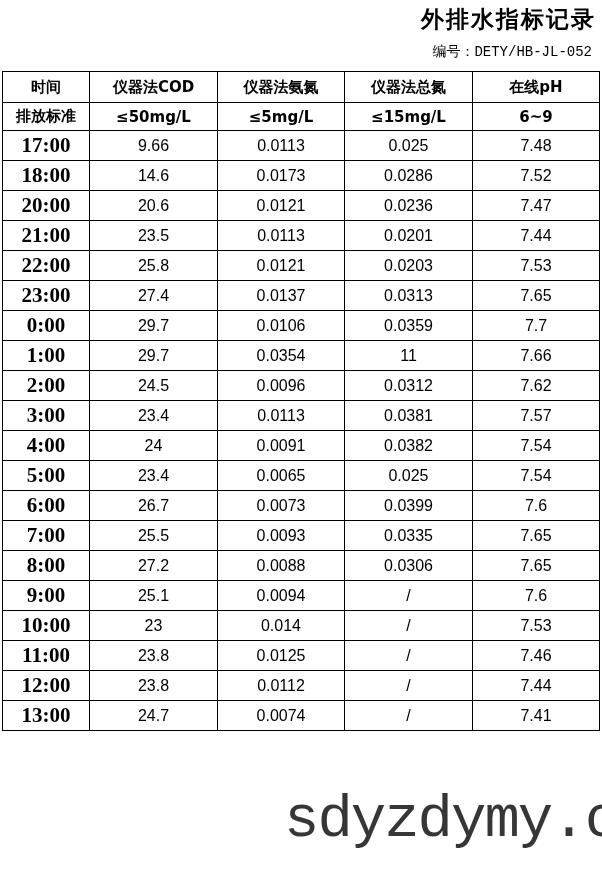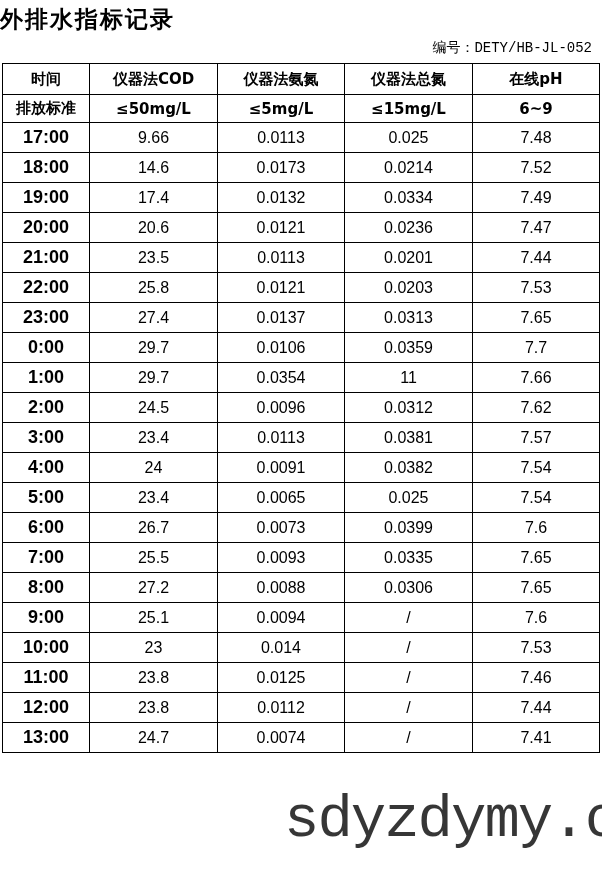--- a/index.html
+++ b/index.html
@@ -9,33 +9,33 @@
   }
   body {
     width: 602px;
     height: 876px;
     position: relative;
     overflow: hidden;
     font-family: "Liberation Sans", sans-serif;
     color: #000;
   }
   .page-title {
-    text-align: left;
+    text-align: right;
     font-size: 23px;
     font-weight: bold;
     line-height: 28px;
-    margin: 5px 14px 0 0;
+    margin: 5px 6px 0 0;
     font-family: "DejaVu Sans", sans-serif;
     letter-spacing: 2px;
   }
   .doc-number-line {
     text-align: right;
     padding-right: 10px;
     font-size: 14px;
-    line-height: 16px;
+    line-height: 24px;
     margin: 6px 0 7px 0;
     font-family: "DejaVu Sans", sans-serif;
   }
   .doc-number-line .num {
     font-family: "Liberation Mono", monospace;
     letter-spacing: 0px;
   }
   table.record-table {
     border-collapse: collapse;
     table-layout: fixed;
@@ -59,22 +59,22 @@
     font-family: "DejaVu Sans", sans-serif;
   }
   tr.standards-row td {
     font-size: 15px;
     font-weight: bold;
     height: 27px;
     font-family: "DejaVu Sans", sans-serif;
   }
   td.time-col {
     font-weight: bold;
-    font-size: 18px;
-    font-family: Liberation Sans, sans-serif;
+    font-size: 21px;
+    font-family: Liberation Serif, serif;
   }
   td.value-col {
     font-size: 16px;
     font-family: "Liberation Sans", sans-serif;
   }
   .watermark {
     position: absolute;
     left: 284px;
     top: 789px;
     font-size: 59px;
@@ -123,29 +123,22 @@
         <td class="time-col">17:00</td>
         <td class="value-col">9.66</td>
         <td class="value-col">0.0113</td>
         <td class="value-col">0.025</td>
         <td class="value-col">7.48</td>
       </tr>
       <tr>
         <td class="time-col">18:00</td>
         <td class="value-col">14.6</td>
         <td class="value-col">0.0173</td>
-        <td class="value-col">0.0214</td>
+        <td class="value-col">0.0286</td>
         <td class="value-col">7.52</td>
-      </tr>
-      <tr>
-        <td class="time-col">19:00</td>
-        <td class="value-col">17.4</td>
-        <td class="value-col">0.0132</td>
-        <td class="value-col">0.0334</td>
-        <td class="value-col">7.49</td>
       </tr>
       <tr>
         <td class="time-col">20:00</td>
         <td class="value-col">20.6</td>
         <td class="value-col">0.0121</td>
         <td class="value-col">0.0236</td>
         <td class="value-col">7.47</td>
       </tr>
       <tr>
         <td class="time-col">21:00</td>

